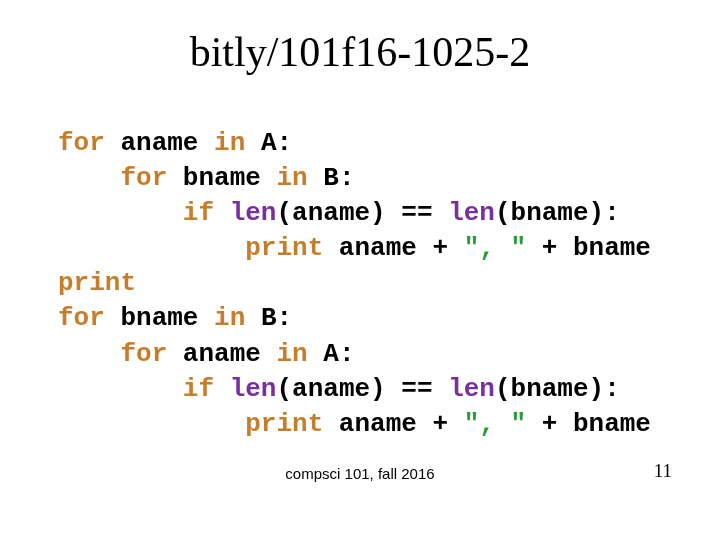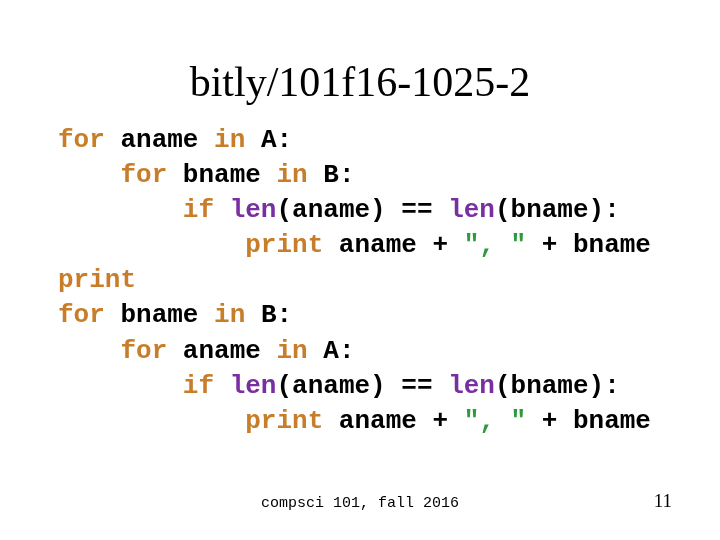--- a/index.html
+++ b/index.html
@@ -9,55 +9,54 @@
     height: 540px;
     background: #ffffff;
     font-family: "Times New Roman", Times, serif;
     position: relative;
     overflow: hidden;
   }
   .slide {
     width: 720px;
     height: 504px;
     position: relative;
-    margin-top: 30px;
   }
   .title {
     position: absolute;
     top: 28px;
     left: 0;
     right: 0;
     text-align: center;
     font-size: 42px;
     color: #000;
     font-family: "Times New Roman", Times, serif;
   }
   .code-block {
     position: absolute;
-    top: 93px;
+    top: 126px;
     left: 58px;
     font-family: Consolas, "Courier New", monospace;
     font-size: 26px;
     line-height: 1.35;
     white-space: pre;
     font-weight: bold;
   }
   .kw { color: #c77d29; } 
   .id { color: #000000; }
   .fn { color: #7a2fa0; } 
   .op { color: #000000; }
   .str { color: #2d9a3e; } 
   .footer-center {
     position: absolute;
     bottom: 22px;
     left: 0;
     right: 0;
     text-align: center;
     font-size: 15px;
-    font-family: Liberation Mono, monospace;
+    font-family: Liberation Sans, sans-serif;
     color: #000;
   }
   .footer-right {
     position: absolute;
     bottom: 22px;
     right: 48px;
     font-size: 19px;
     font-family: "Times New Roman", Times, serif;
     color: #000;
   }

